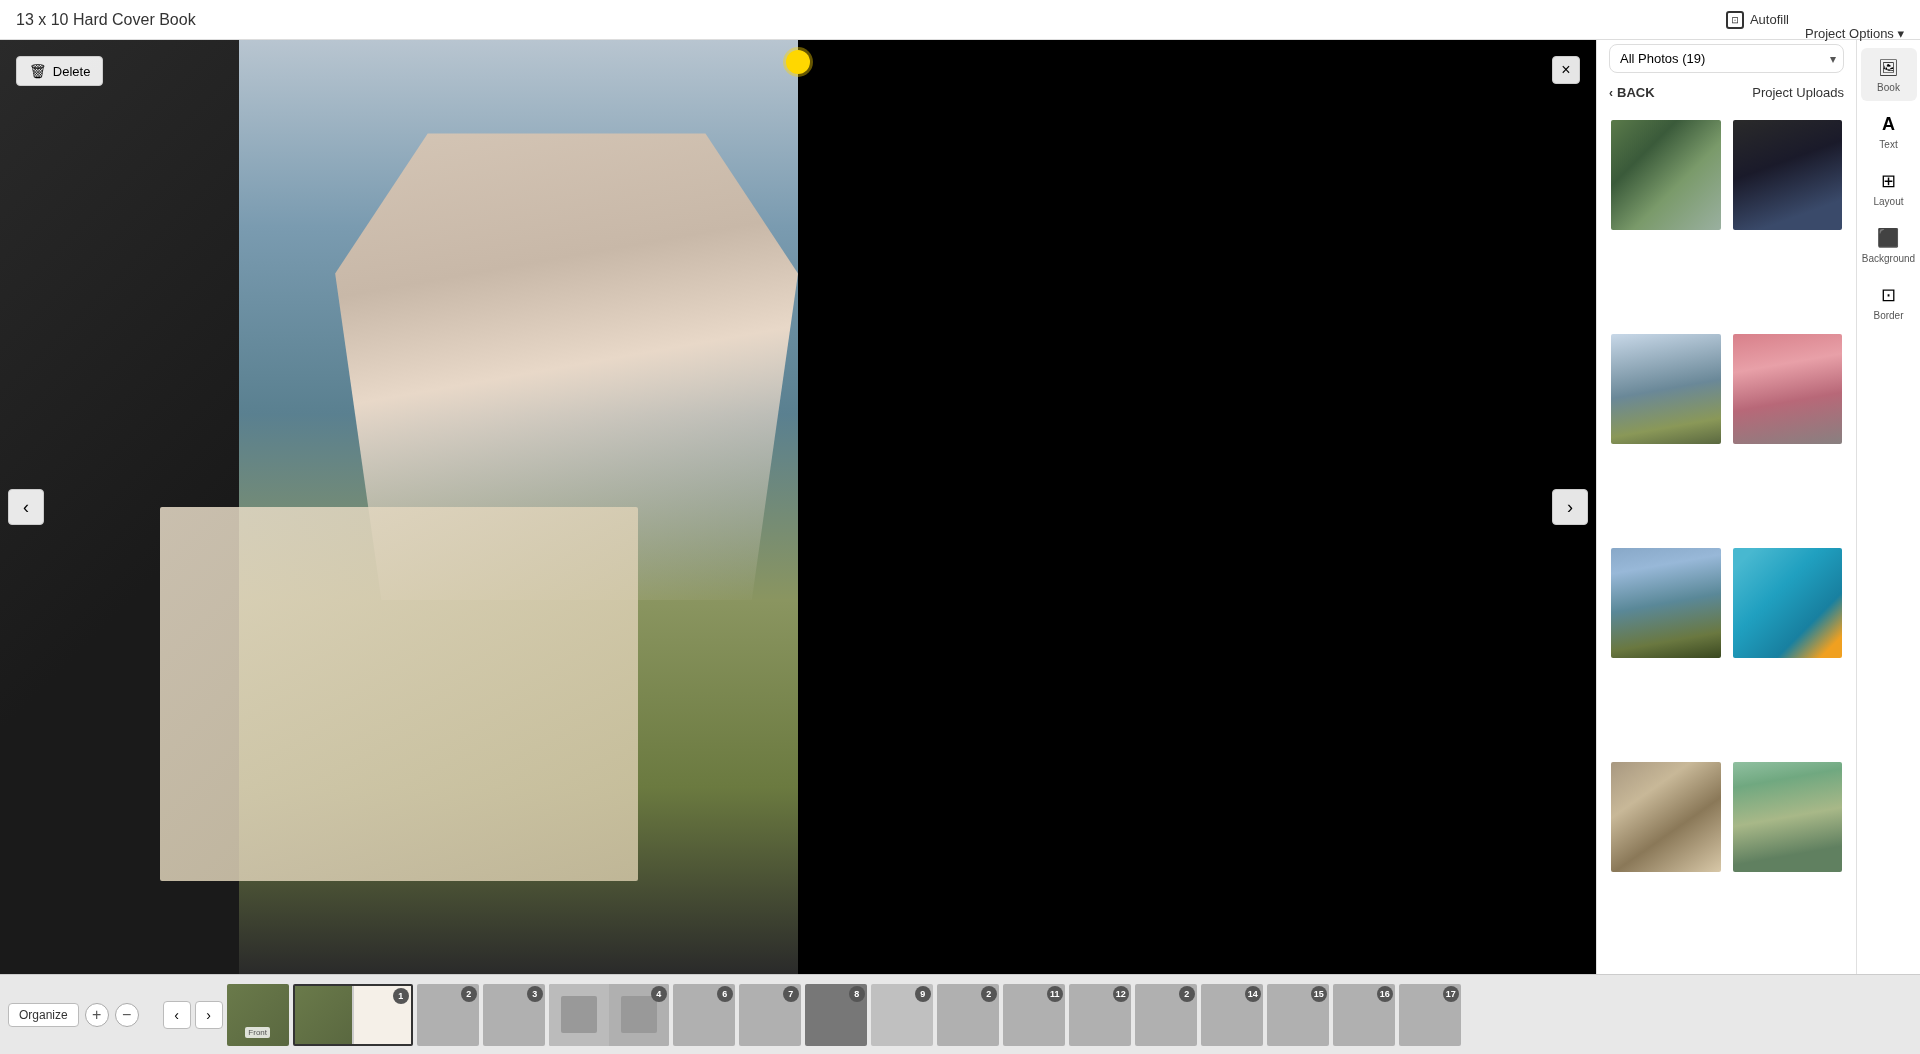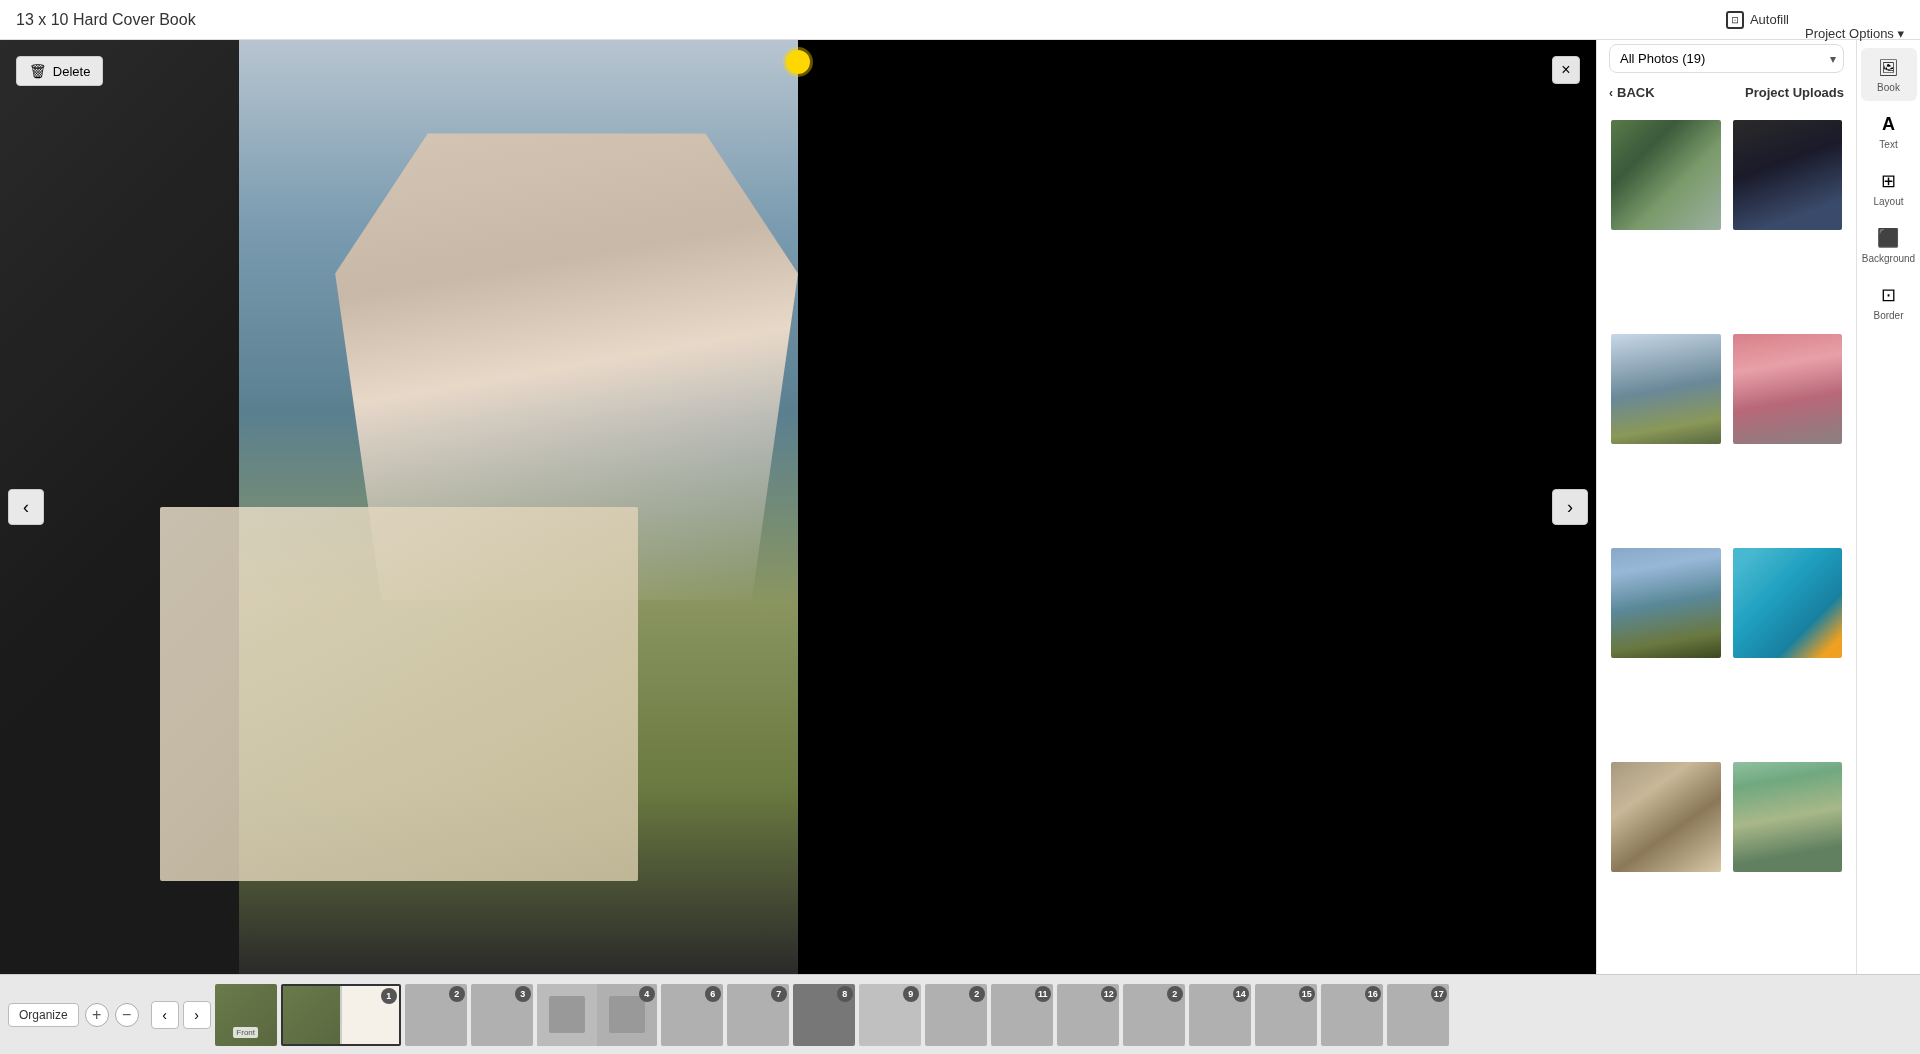--- a/index.html
+++ b/index.html
@@ -210,21 +210,21 @@
       display: flex;
       align-items: center;
       justify-content: space-between;
     }
     .back-btn {
       display: flex; align-items: center; gap: 4px;
       font-size: 13px; font-weight: 600; color: #333;
       cursor: pointer; background: none; border: none;
     }
     .back-chevron { font-size: 12px; }
-    .project-uploads-label { font-size: 13px; color: #333; font-weight: 700; }
+    .project-uploads-label { font-size: 13px; color: #333; font-weight: 400; }
 
     .photos-grid {
       flex: 1;
       overflow-y: auto;
       padding: 8px 12px;
       display: grid;
       grid-template-columns: 1fr 1fr;
       gap: 8px;
     }
 
@@ -295,21 +295,21 @@
       align-items: center;
       padding: 0 8px;
       gap: 0;
       overflow-x: auto;
     }
 
     .filmstrip-controls {
       display: flex;
       align-items: center;
       gap: 6px;
-      margin-right: 8px;
+      margin-right: 20px;
     }
 
     .organize-btn {
       padding: 4px 10px;
       background: #fff;
       border: 1px solid #bbb;
       border-radius: 4px;
       font-size: 12px;
       cursor: pointer;
       color: #333;

